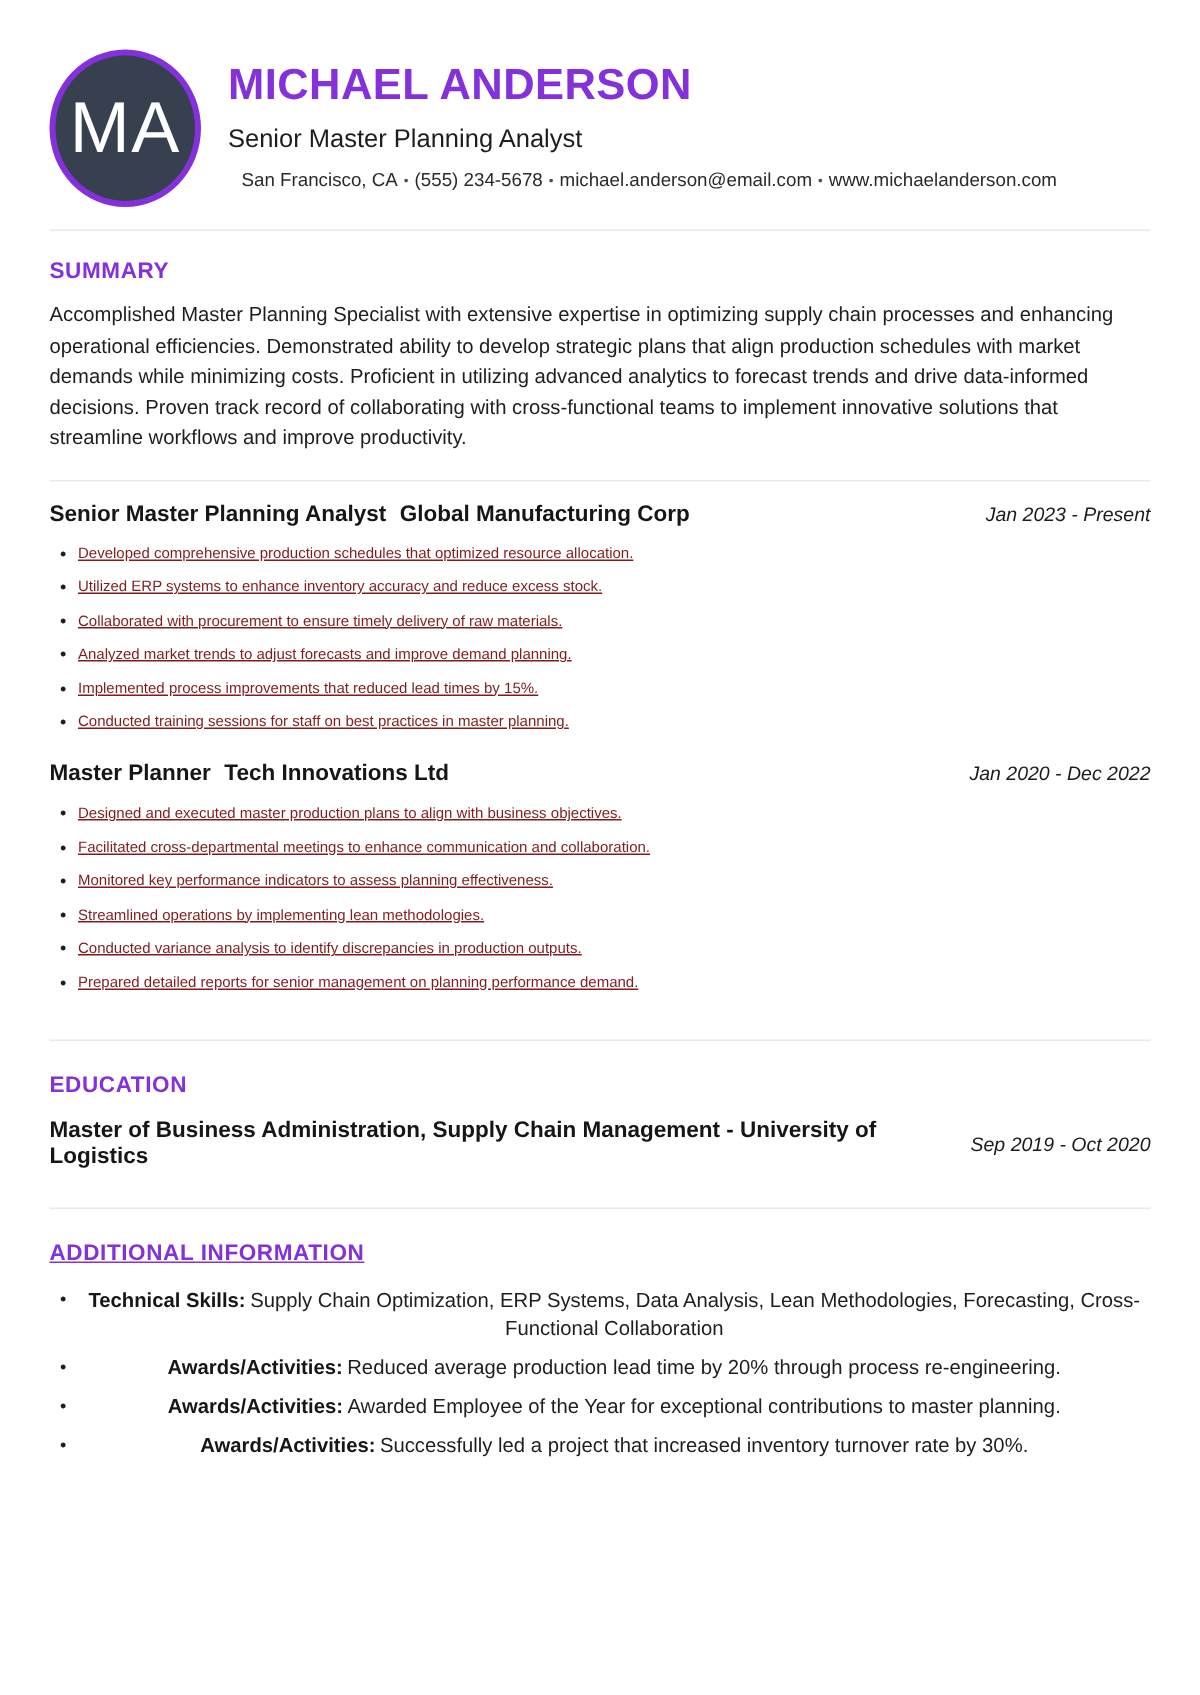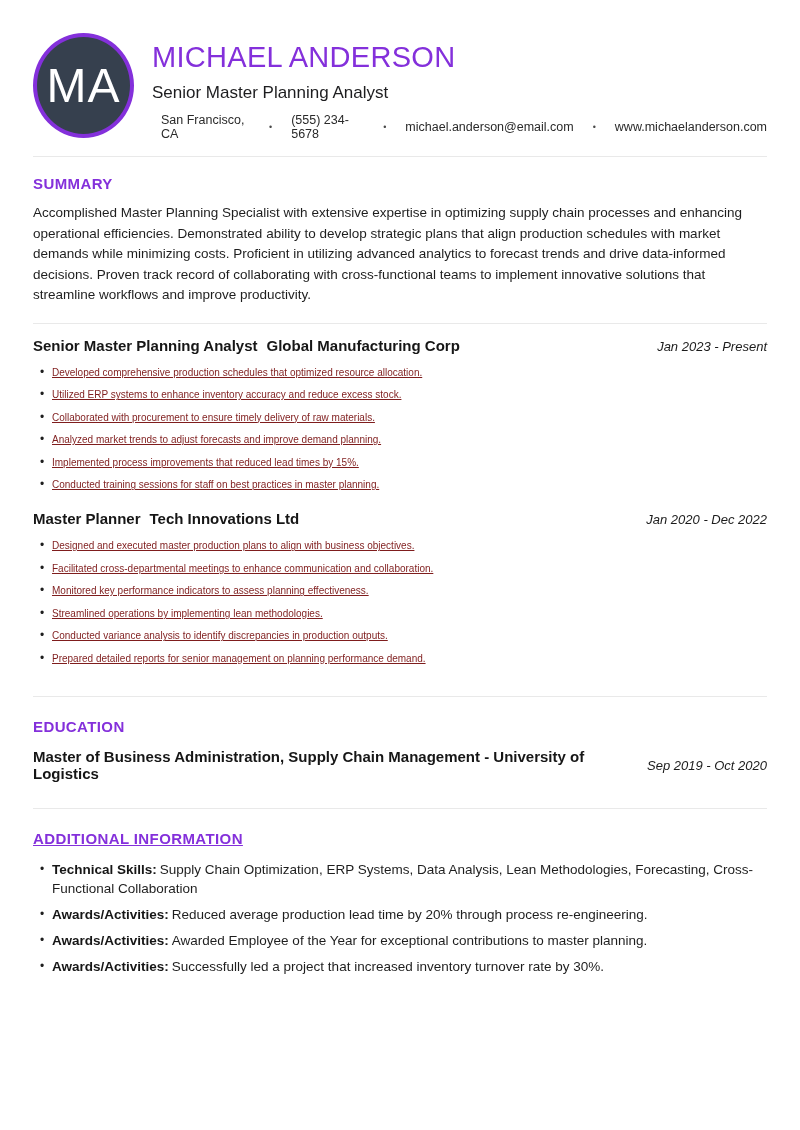--- a/index.html
+++ b/index.html
@@ -22,26 +22,26 @@
   .header{display:flex;padding-top:33px;}
   .avatar{
     width:101px;height:105px;border-radius:50%;
     background:var(--avatar-bg);
     border:4px solid var(--avatar-ring);
     color:#fff;display:flex;align-items:center;justify-content:center;
     font-size:48px;font-weight:500;letter-spacing:1px;flex-shrink:0;
   }
   .header-text{margin-left:18px;padding-top:8px;}
   .name{
-    font-size:29px;font-weight:400;color:var(--accent);
+    font-size:29px;font-weight:700;color:var(--accent);
     letter-spacing:0.3px;line-height:1.15;
   }
   .job-title{font-size:17px;color:#1D1D1F;margin-top:9px;font-weight:400;}
   .contact{
-    display:flex;align-items:center;gap:19px;
+    display:flex;align-items:center;gap:4px;
     font-size:12.5px;color:#2A2A2A;margin-top:10px;padding-left:9px;
   }
   .contact .sep{color:#4A4A4A;font-size:9px;line-height:1;}
   .header-rule{margin-top:15px;}
 
   .divider{border:none;border-top:1px solid var(--divider);height:0;}
 
   
   .section-heading{
     font-size:15px;font-weight:700;color:var(--accent);
@@ -78,21 +78,21 @@
   .edu-row{
     display:flex;justify-content:space-between;align-items:center;
     margin-top:13px;margin-bottom:26px;
   }
   .edu-degree{font-size:15px;font-weight:700;color:#161616;}
 
   .addl-heading{margin-top:21px;text-decoration:underline;}
   ul.addl{list-style:none;margin-top:13px;}
   ul.addl li{
     position:relative;padding-left:19px;
-    font-size:13.5px;line-height:19px;margin-bottom:7px;color:#1E1E1E;
+    font-size:13.5px;line-height:19px;margin-bottom:7px;color:#1E1E1E;text-align:center;
   }
   ul.addl li::before{
     content:"•";position:absolute;left:7px;top:0;
     font-size:12px;color:#1E1E1E;
   }
   .ai-label{font-weight:700;color:#161616;margin-right:3px;}
   .ai-text{white-space:pre-wrap;}
 </style>
 </head>
 <body>

